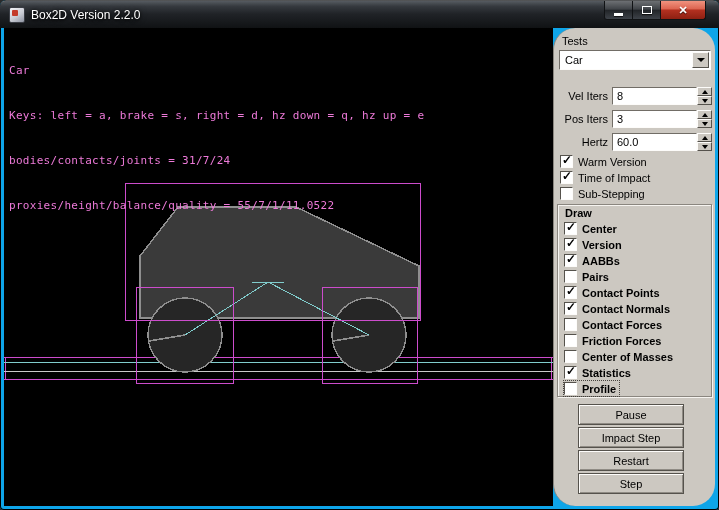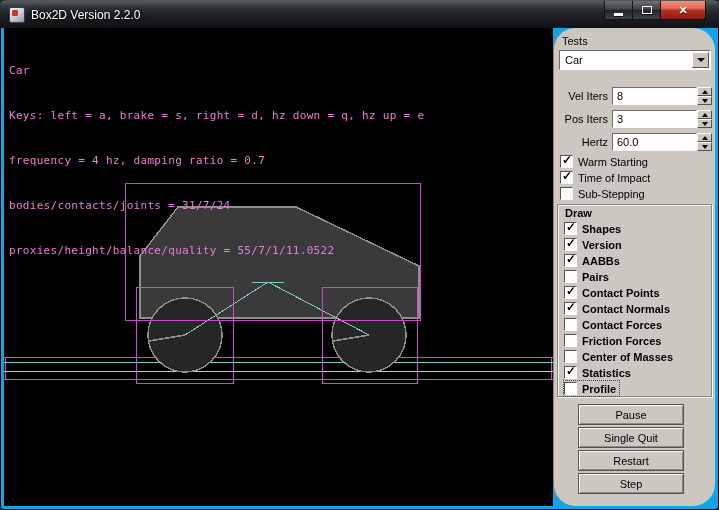--- a/index.html
+++ b/index.html
@@ -149,21 +149,20 @@
         </div>
     </div>
   </div>
 
   <div class="content">
 
     <div class="canvas">
       <div class="overlay">
         <div>Car</div>
         <div>Keys: left = a, brake = s, right = d, hz down = q, hz up = e</div>
-        <div>frequency = 4 hz, damping ratio = 0.7</div>
         <div>bodies/contacts/joints = 31/7/24</div>
         <div>proxies/height/balance/quality = 55/7/1/11.0522</div>
       </div>
 
       <svg class="scene" viewBox="0 0 549 478">
 
         <line x1="0" y1="329.5" x2="549" y2="329.5" stroke-width="1" stroke="#cc4ccc"></line>
         <line x1="1.5" y1="329.5" x2="1.5" y2="351.5" stroke-width="1" stroke="#cc4ccc"></line>
         <line x1="547.5" y1="329.5" x2="547.5" y2="351.5" stroke-width="1" stroke="#cc4ccc"></line>
         <line x1="0" y1="334.5" x2="549" y2="334.5" stroke-width="1" stroke="#80cccc"></line>
@@ -230,37 +229,37 @@
               <span class="tri-up"></span>
             </span>
           <span class="spin-down">
               <span class="tri-down"></span>
             </span>
         </span>
       </div>
 
       <div class="check-row" style="top:126px">
         <span class="cb checked"></span>
-        <span>Warm Starting</span>
+        <span>Warm Version</span>
       </div>
       <div class="check-row" style="top:142px">
         <span class="cb checked"></span>
         <span>Time of Impact</span>
       </div>
       <div class="check-row" style="top:158px">
         <span class="cb"></span>
         <span>Sub-Stepping</span>
       </div>
 
       <div class="groupbox">
         <div class="group-title">Draw</div>
 
         <div class="check-row" style="top:16px">
           <span class="cb checked"></span>
-          <span>Shapes</span>
+          <span>Center</span>
         </div>
         <div class="check-row" style="top:32px">
           <span class="cb checked"></span>
           <span>Version</span>
         </div>
         <div class="check-row" style="top:48px">
           <span class="cb checked"></span>
           <span>AABBs</span>
         </div>
         <div class="check-row" style="top:64px">
@@ -291,19 +290,19 @@
           <span class="cb checked"></span>
           <span>Statistics</span>
         </div>
         <div class="check-row focused" style="top:176px">
           <span class="cb"></span>
           <span>Profile</span>
         </div>
       </div>
 
       <button class="btn" style="top:376px">Pause</button>
-      <button class="btn" style="top:399px">Single Quit</button>
+      <button class="btn" style="top:399px">Impact Step</button>
       <button class="btn" style="top:422px">Restart</button>
       <button class="btn" style="top:445px">Step</button>
 
     </div>
   </div>
 </div>
 
 </body></html>

